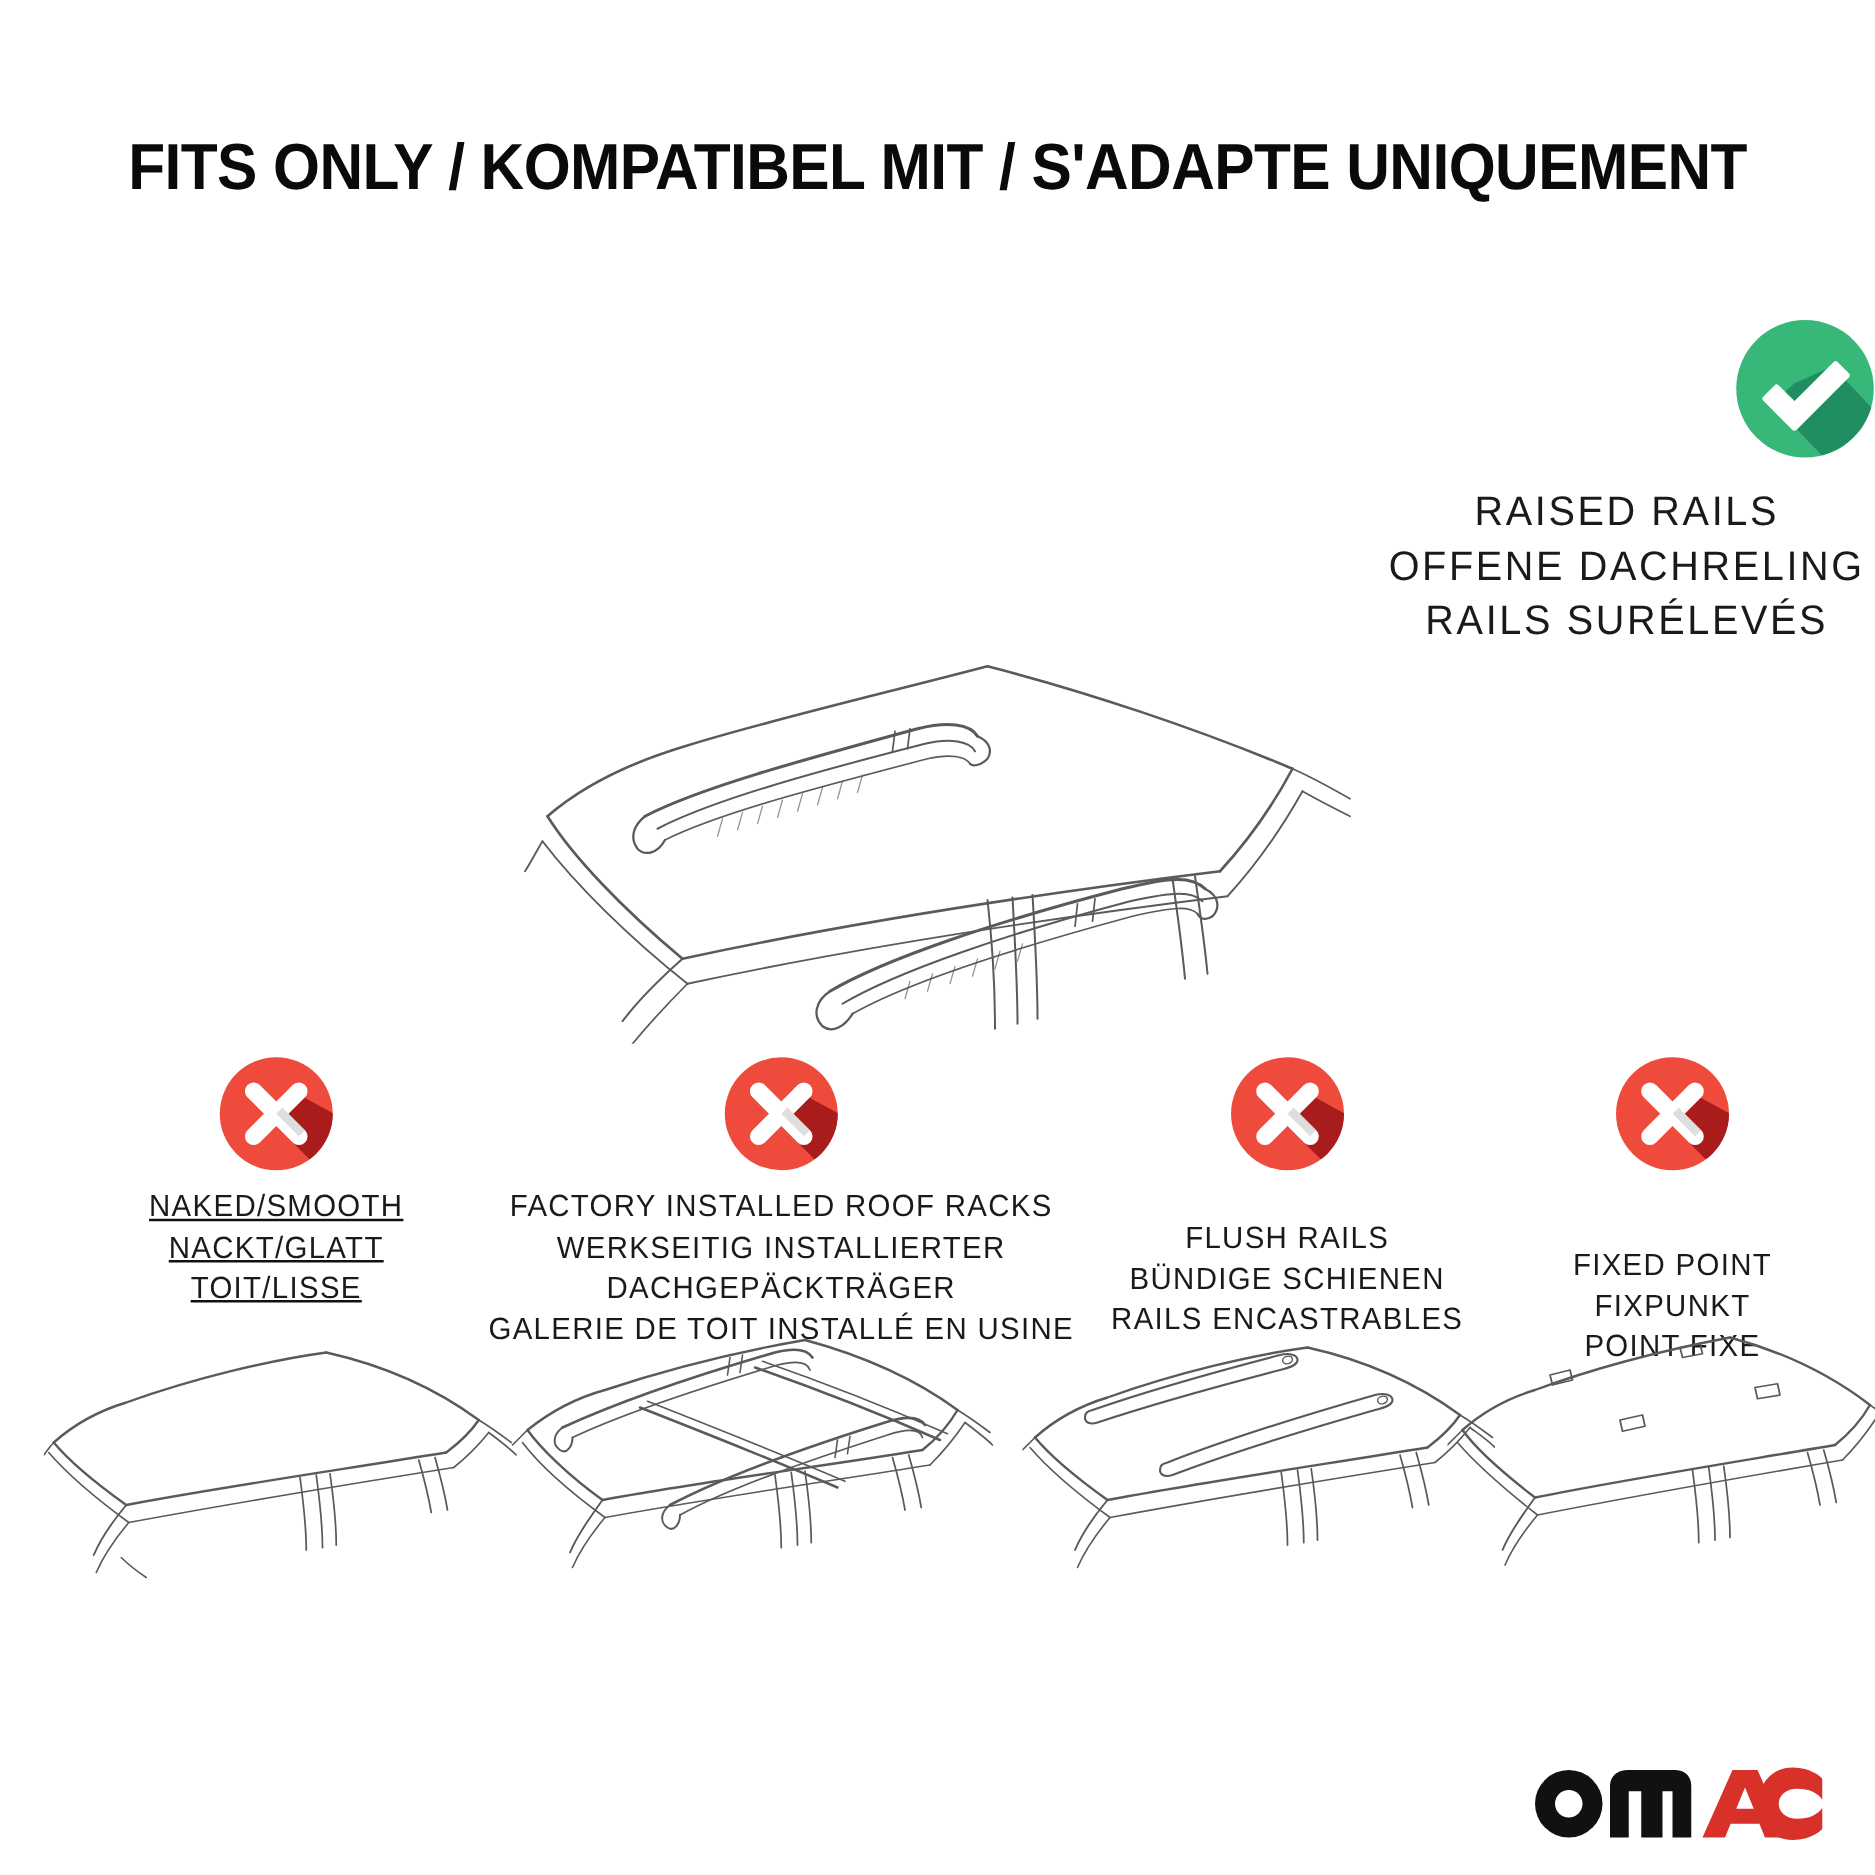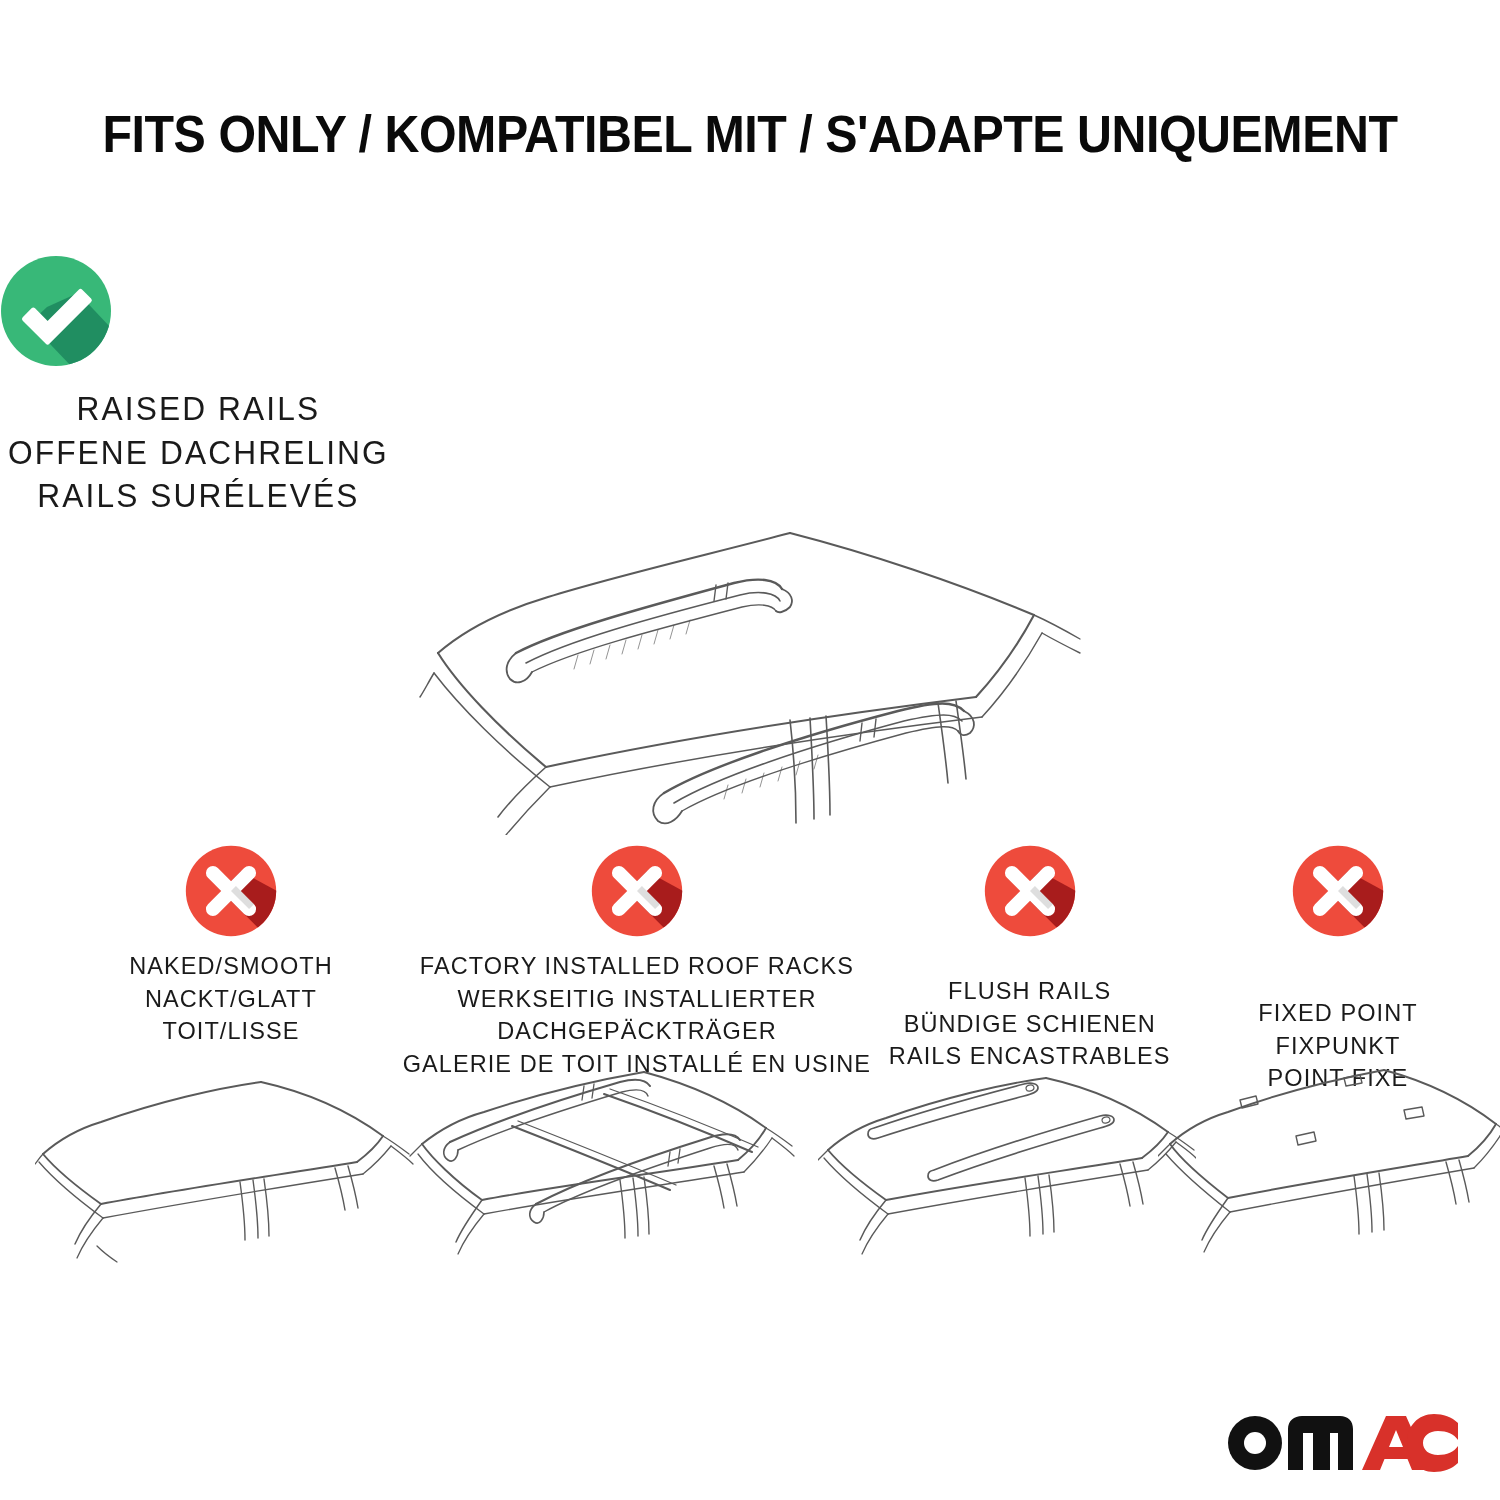--- a/index.html
+++ b/index.html
@@ -36,21 +36,21 @@
   }
 
   
   .ok-block {
     position: absolute;
     left: 0;
     top: 255px;
     width: 1500px;
     display: flex;
     flex-direction: column;
-    align-items: flex-start;
+    align-items: flex-end;
   }
   .badge {
     width: 112px;
     height: 112px;
     position: relative;
   }
   .badge svg { display: block; }
 
   .ok-labels {
     margin-top: 20px;
@@ -96,22 +96,22 @@
     text-align: center;
     font-size: 24.5px;
     line-height: 1.33;
     letter-spacing: 1.1px;
     color: #1a1a1a;
     transform: scaleX(0.96);
   }
   .no-labels div { white-space: nowrap; }
 
   
-  .col1 { left: 56px;  width: 350px; }
-  .col2 { left: 412px; width: 450px; }
+  .col1 { left: 46px;  width: 350px; text-decoration: underline; }
+  .col2 { left: 400px; width: 450px; }
   .col3 { left: 855px; width: 350px; justify-content: flex-end; }
   .col4 { left: 1195px;width: 285px; gap: 22px; }
 
   
   .cars-row { position: absolute; left: 0; top: 1058px; width: 1500px; height: 235px; }
   .car-cell { position: absolute; top: 0; height: 235px; }
   .car-cell svg { display: block; width: 100%; height: 100%; }
   .car1 { left: 35px;   width: 380px; }
   .car2 { left: 408px;  width: 388px; }
   .car3 { left: 818px;  width: 378px; }

